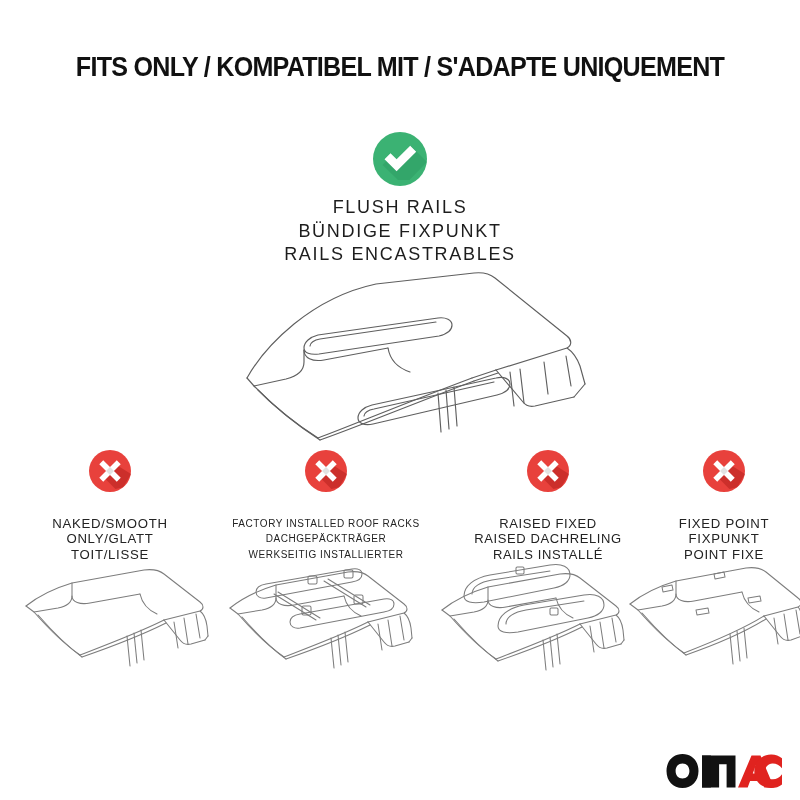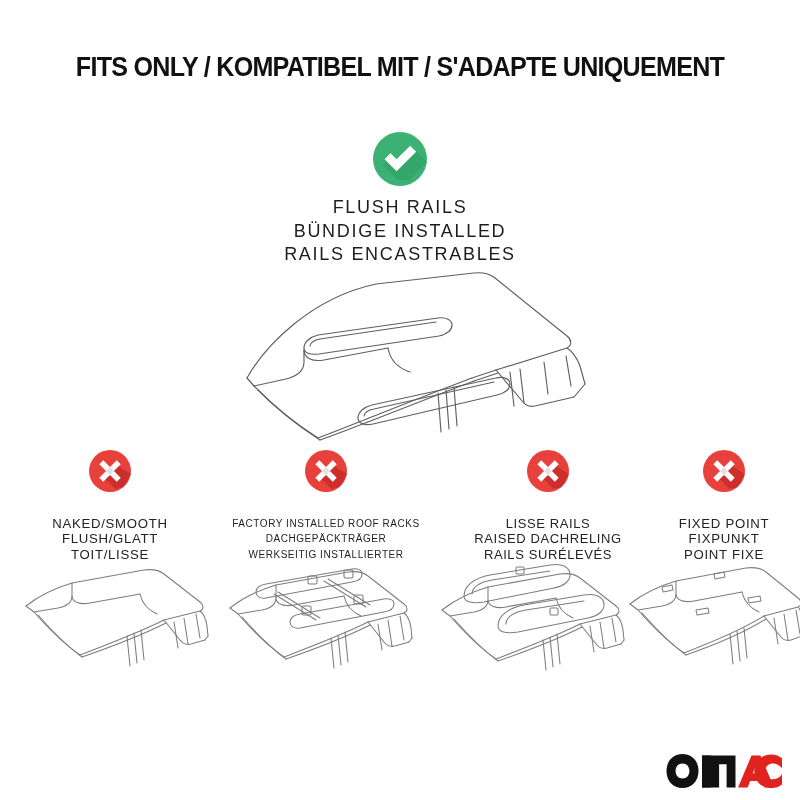--- a/index.html
+++ b/index.html
@@ -90,21 +90,21 @@
     <span class="badge">
       <svg viewBox="0 0 54 54" xmlns="http://www.w3.org/2000/svg">
         <circle cx="27" cy="27" r="27" fill="#3bb273"></circle>
         <path d="M54 30 L38 14 L24 32 L17 25 L9.5 33 L25 48 L36.5 48 Z" fill="#2e9d62" opacity="0.55"></path>
         <path d="M11.5 27.2 L17.5 21.2 L23.6 27.3 L37.2 13.7 L43.2 19.7 L23.6 39.3 Z" fill="#ffffff"></path>
       </svg>
     </span>
 
     <div class="main-labels">
       <div>FLUSH RAILS</div>
-      <div>BÜNDIGE INSTALLED</div>
+      <div>BÜNDIGE FIXPUNKT</div>
       <div>RAILS ENCASTRABLES</div>
     </div>
   </div>
 
   <div class="main-art">
     <svg viewBox="0 0 350 185" width="350" height="185" xmlns="http://www.w3.org/2000/svg" fill="none" stroke="#5f5f5f" stroke-width="1.15" stroke-linecap="round" stroke-linejoin="round">
 
       <path d="M9 112 C18 96 34 76 56 58 C82 37 110 24 138 18 L236 7 C245 6 252 8 257 12 L329 70
                C334 74 334 79 329 82 L258 104"></path>
       <path d="M9 112 L16 120 L48 113 C60 110 66 104 66 96 L66 84"></path>
@@ -146,21 +146,21 @@
       <svg viewBox="0 0 54 54" xmlns="http://www.w3.org/2000/svg">
         <circle cx="27" cy="27" r="27" fill="#e8413c"></circle>
         <path d="M54 31 L35 19 L27 27 L19 35 L34 50 L44 48 Z" fill="#b5201d" opacity="0.55"></path>
         <path d="M18.3 13.2 L27 21.9 L35.7 13.2 L40.8 18.3 L32.1 27 L40.8 35.7 L35.7 40.8
                  L27 32.1 L18.3 40.8 L13.2 35.7 L21.9 27 L13.2 18.3 Z" fill="#ffffff"></path>
         <path d="M27 21.9 L32.1 27 L27 32.1 L21.9 27 Z" fill="#e2e2e2"></path>
       </svg>
     </span>
     <div class="col-labels">
       <div>NAKED/SMOOTH</div>
-      <div>FLUSH/GLATT</div>
+      <div>ONLY/GLATT</div>
       <div>TOIT/LISSE</div>
     </div>
   </div>
 
   <div class="col-art" style="left:14px;top:556px;">
     <svg viewBox="0 0 195 150" width="195" height="150" xmlns="http://www.w3.org/2000/svg" fill="none" stroke="#7d7d7d" stroke-width="1.05" stroke-linecap="round" stroke-linejoin="round">
       <path d="M12 50 C22 42 38 33 58 27 L130 14 C138 13 145 14 150 18 L186 46
                C190 49 190 53 186 55 L150 64"></path>
       <path d="M12 50 L20 56 L44 52 C54 50 58 46 58 40 L58 27"></path>
       <path d="M58 40 C58 46 66 49 76 47 L126 38"></path>
@@ -239,23 +239,23 @@
     <span class="badge">
       <svg viewBox="0 0 54 54" xmlns="http://www.w3.org/2000/svg">
         <circle cx="27" cy="27" r="27" fill="#e8413c"></circle>
         <path d="M54 31 L35 19 L27 27 L19 35 L34 50 L44 48 Z" fill="#b5201d" opacity="0.55"></path>
         <path d="M18.3 13.2 L27 21.9 L35.7 13.2 L40.8 18.3 L32.1 27 L40.8 35.7 L35.7 40.8
                  L27 32.1 L18.3 40.8 L13.2 35.7 L21.9 27 L13.2 18.3 Z" fill="#ffffff"></path>
         <path d="M27 21.9 L32.1 27 L27 32.1 L21.9 27 Z" fill="#e2e2e2"></path>
       </svg>
     </span>
     <div class="col-labels">
-      <div>LISSE RAILS</div>
+      <div>RAISED FIXED</div>
       <div>RAISED DACHRELING</div>
-      <div>RAILS SURÉLEVÉS</div>
+      <div>RAILS INSTALLÉ</div>
     </div>
   </div>
 
   <div class="col-art" style="left:428px;top:556px;">
     <svg viewBox="0 0 205 150" width="205" height="150" xmlns="http://www.w3.org/2000/svg" fill="none" stroke="#7d7d7d" stroke-width="1.05" stroke-linecap="round" stroke-linejoin="round">
       <path d="M14 54 C24 46 40 37 60 31 L132 18 C140 17 147 18 152 22 L188 50
                C192 53 192 57 188 59 L152 68"></path>
       <path d="M14 54 L22 60 L46 56 C56 54 60 50 60 44 L60 31"></path>
       <path d="M60 44 C60 50 68 53 78 51 L128 42"></path>
       <path d="M152 68 L168 88 C171 92 175 93 179 92 L193 88"></path>

